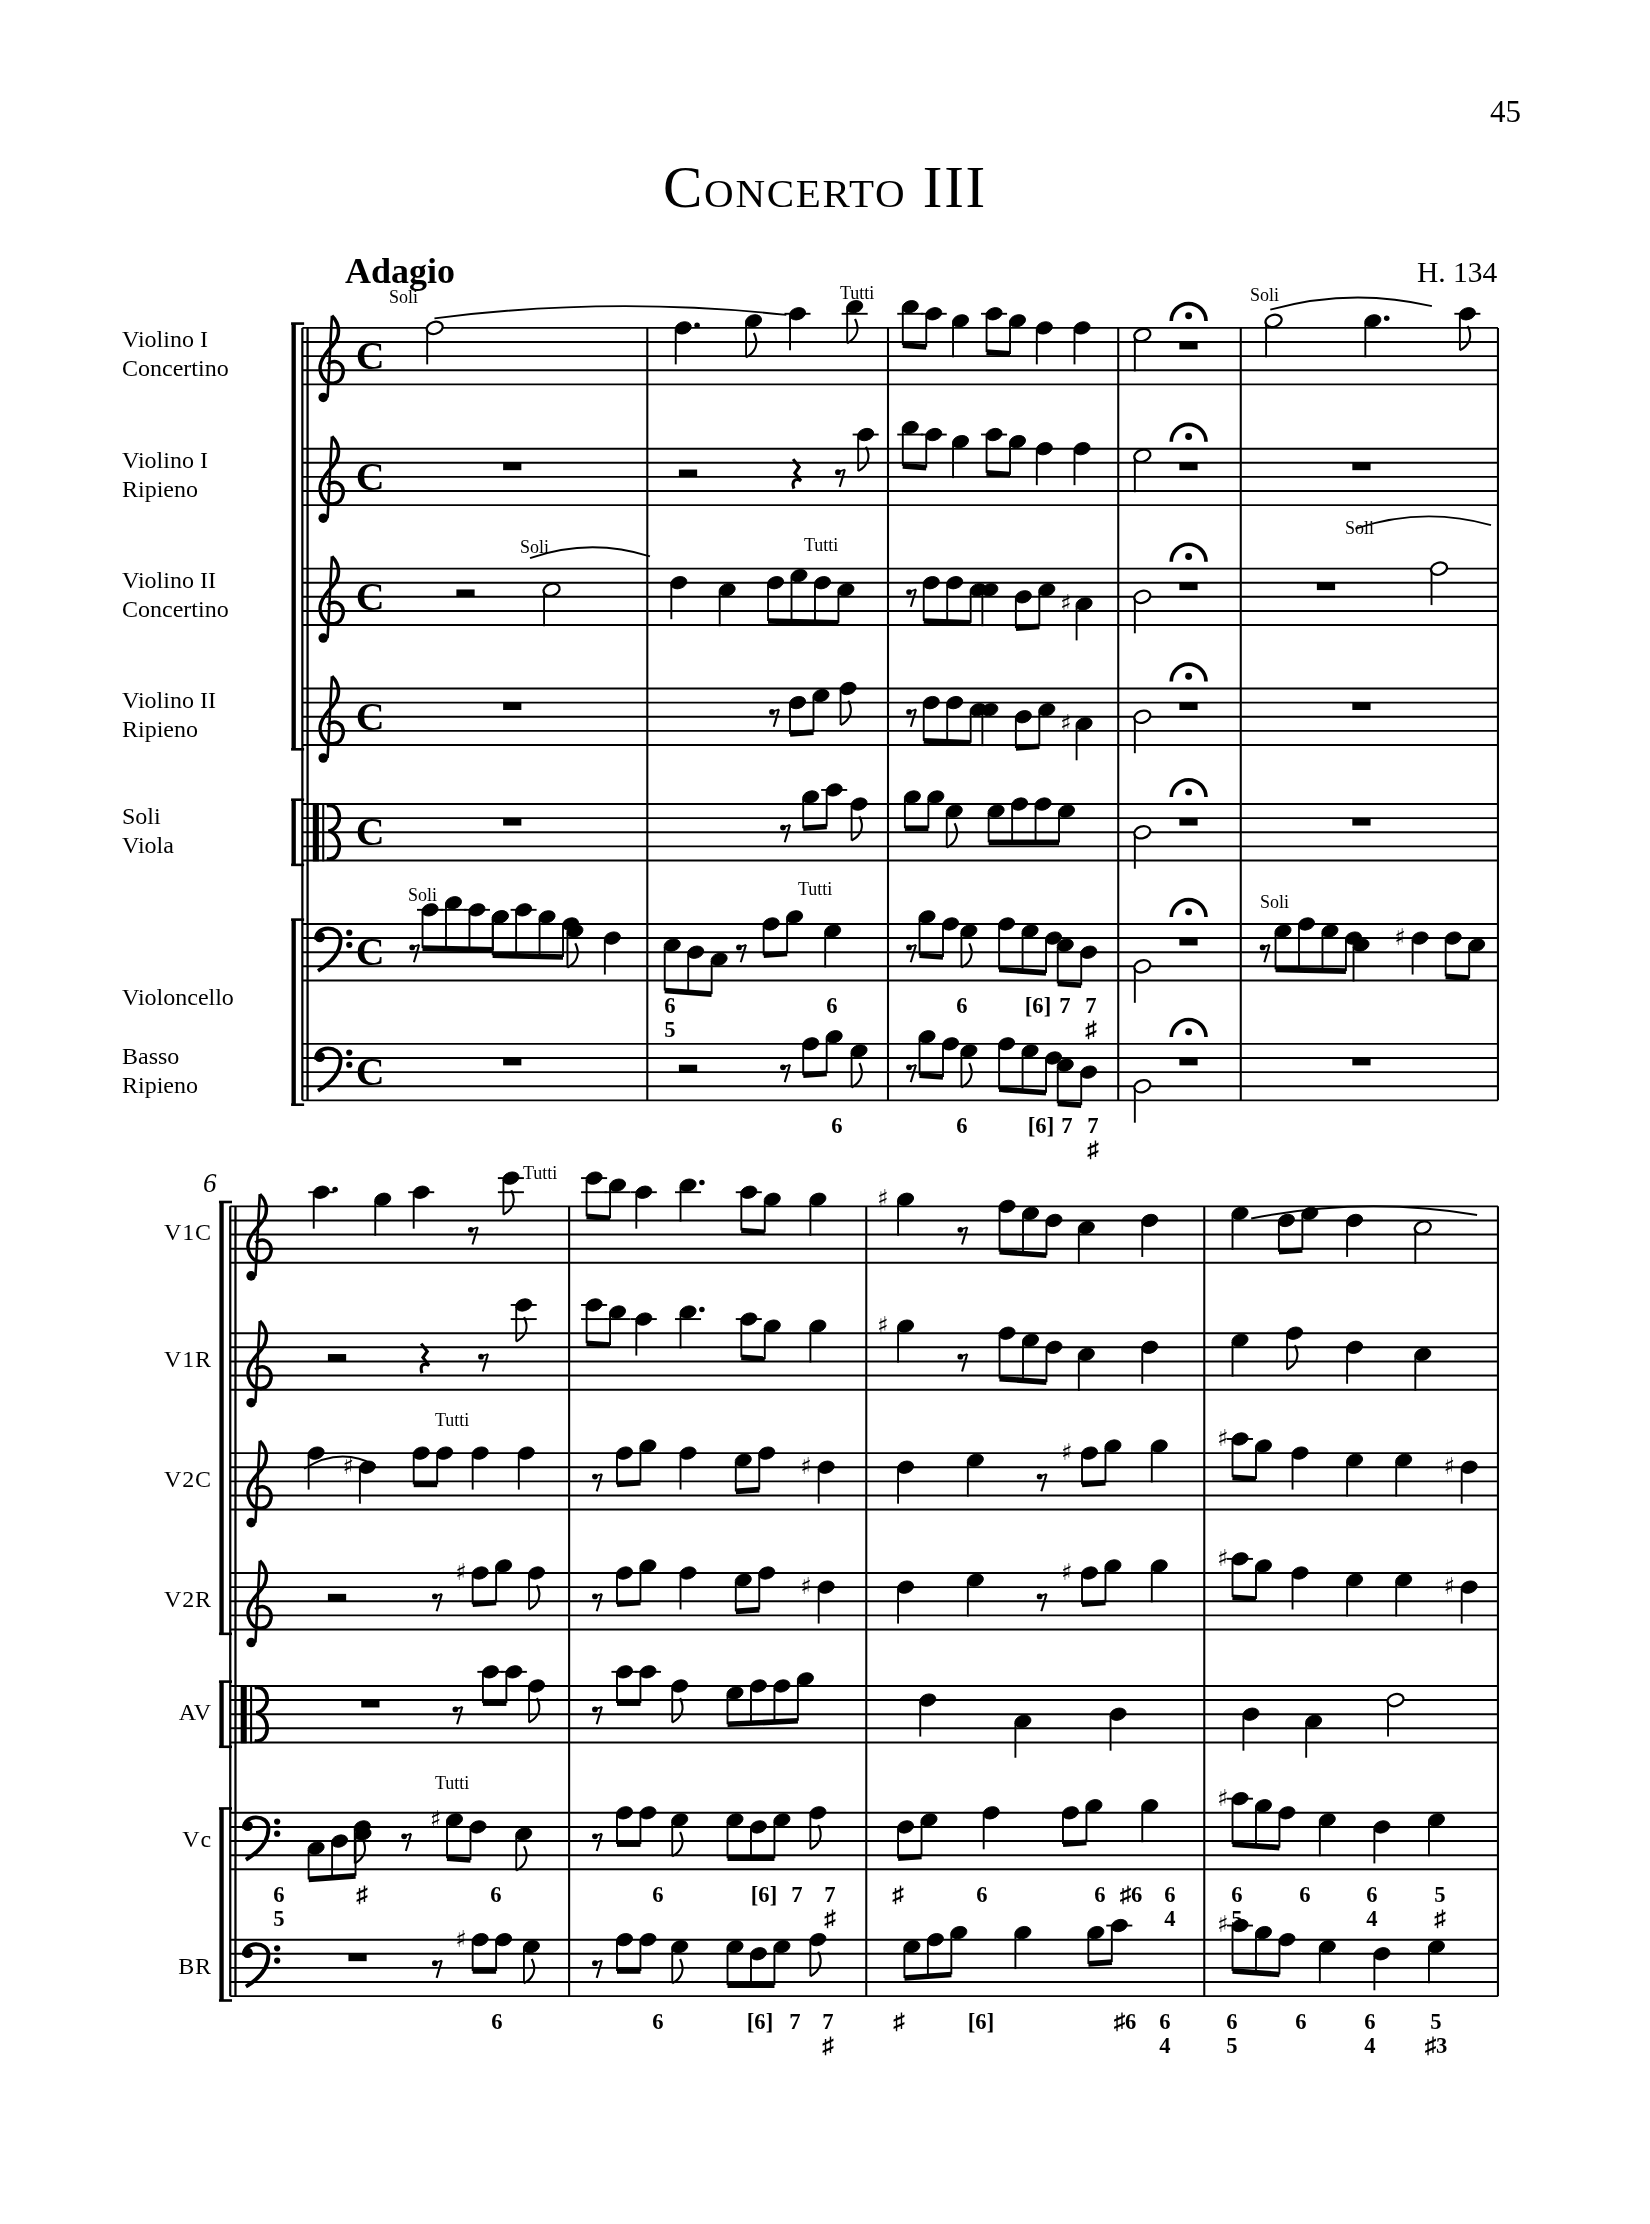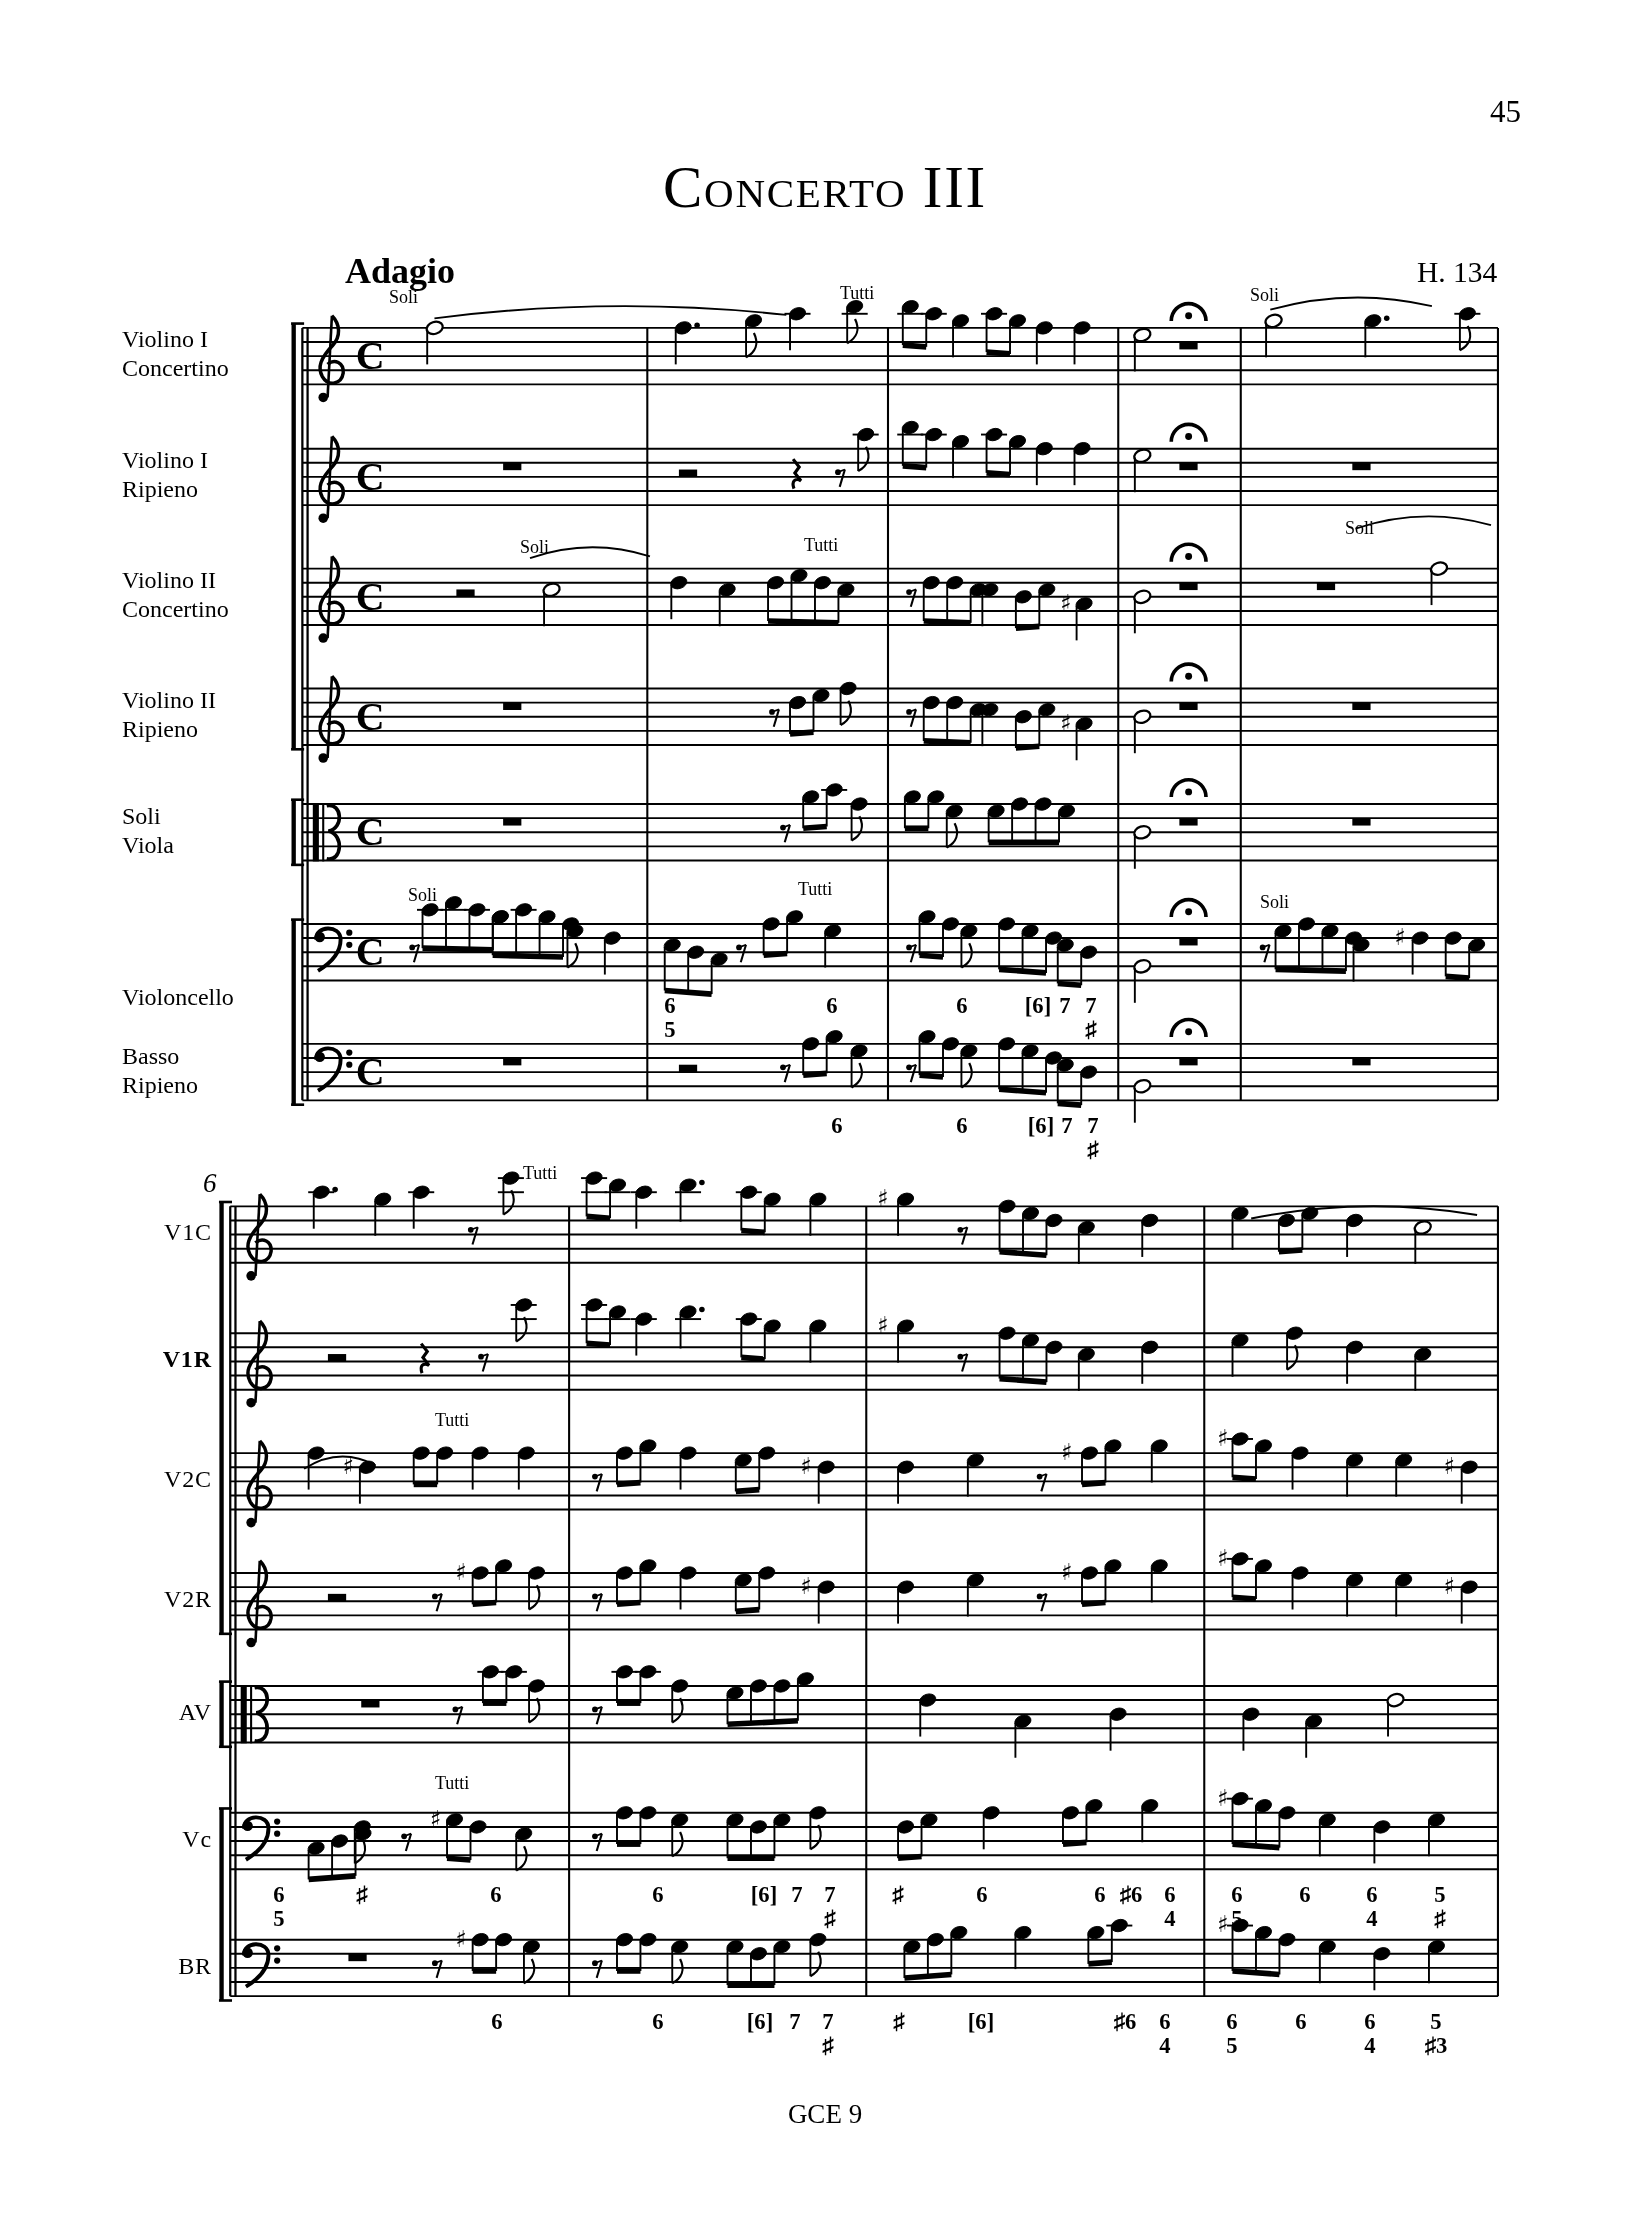--- a/index.html
+++ b/index.html
@@ -23,21 +23,20 @@
 </style>
 </head>
 <body>
 
 <div class="page">
   <div class="abs page-number">45</div>
   <div class="abs title">Concerto III</div>
   <div class="abs tempo">Adagio</div>
   <div class="abs catalog">H. 134</div>
   <div class="abs measure-number">6</div>
-  <div class="abs footer">GCE 9</div>
   <svg id="notation" class="abs" style="top:0;left:0" width="1650" height="2225" viewBox="0 0 1899 2560">
       <line x1="348" y1="377" x2="348" y2="1266" stroke="#000" stroke-width="2.6"></line>
       <line x1="354" y1="377" x2="354" y2="1266" stroke="#000" stroke-width="2.6"></line>
       <line x1="338" y1="372" x2="338" y2="862" stroke="#000" stroke-width="5"></line>
       <line x1="335" y1="372" x2="350" y2="372" stroke="#000" stroke-width="3"></line>
       <line x1="335" y1="862" x2="350" y2="862" stroke="#000" stroke-width="3"></line>
       <line x1="338" y1="920" x2="338" y2="995" stroke="#000" stroke-width="5"></line>
       <line x1="335" y1="920" x2="350" y2="920" stroke="#000" stroke-width="3"></line>
       <line x1="335" y1="995" x2="350" y2="995" stroke="#000" stroke-width="3"></line>
       <line x1="338" y1="1058" x2="338" y2="1271" stroke="#000" stroke-width="5"></line>
@@ -1117,21 +1116,21 @@
         <div>7</div>
       </div>
       <div class="abs figures" style="left: 1067px; top: 1114px; width: 52px;">
         <div>7</div>
         <div>♯</div>
       </div>
       <div class="abs staff-label abbr" style="left: 129px; top: 1218px; width: 83px;">
         <div>V1C</div>
       </div>
       <div class="abs marking" style="left: 523px; top: 1163px;">Tutti</div>
-      <div class="abs staff-label abbr" style="left: 129px; top: 1345px; width: 83px; font-weight: bold;">
+      <div class="abs staff-label abbr" style="left: 129px; top: 1345px; width: 83px;">
         <div>V1R</div>
       </div>
       <div class="abs staff-label abbr" style="left: 129px; top: 1465px; width: 83px;">
         <div>V2C</div>
       </div>
       <div class="abs marking" style="left: 435px; top: 1410px;">Tutti</div>
       <div class="abs staff-label abbr" style="left: 129px; top: 1585px; width: 83px;">
         <div>V2R</div>
       </div>
       <div class="abs staff-label abbr" style="left: 129px; top: 1698px; width: 83px;">

